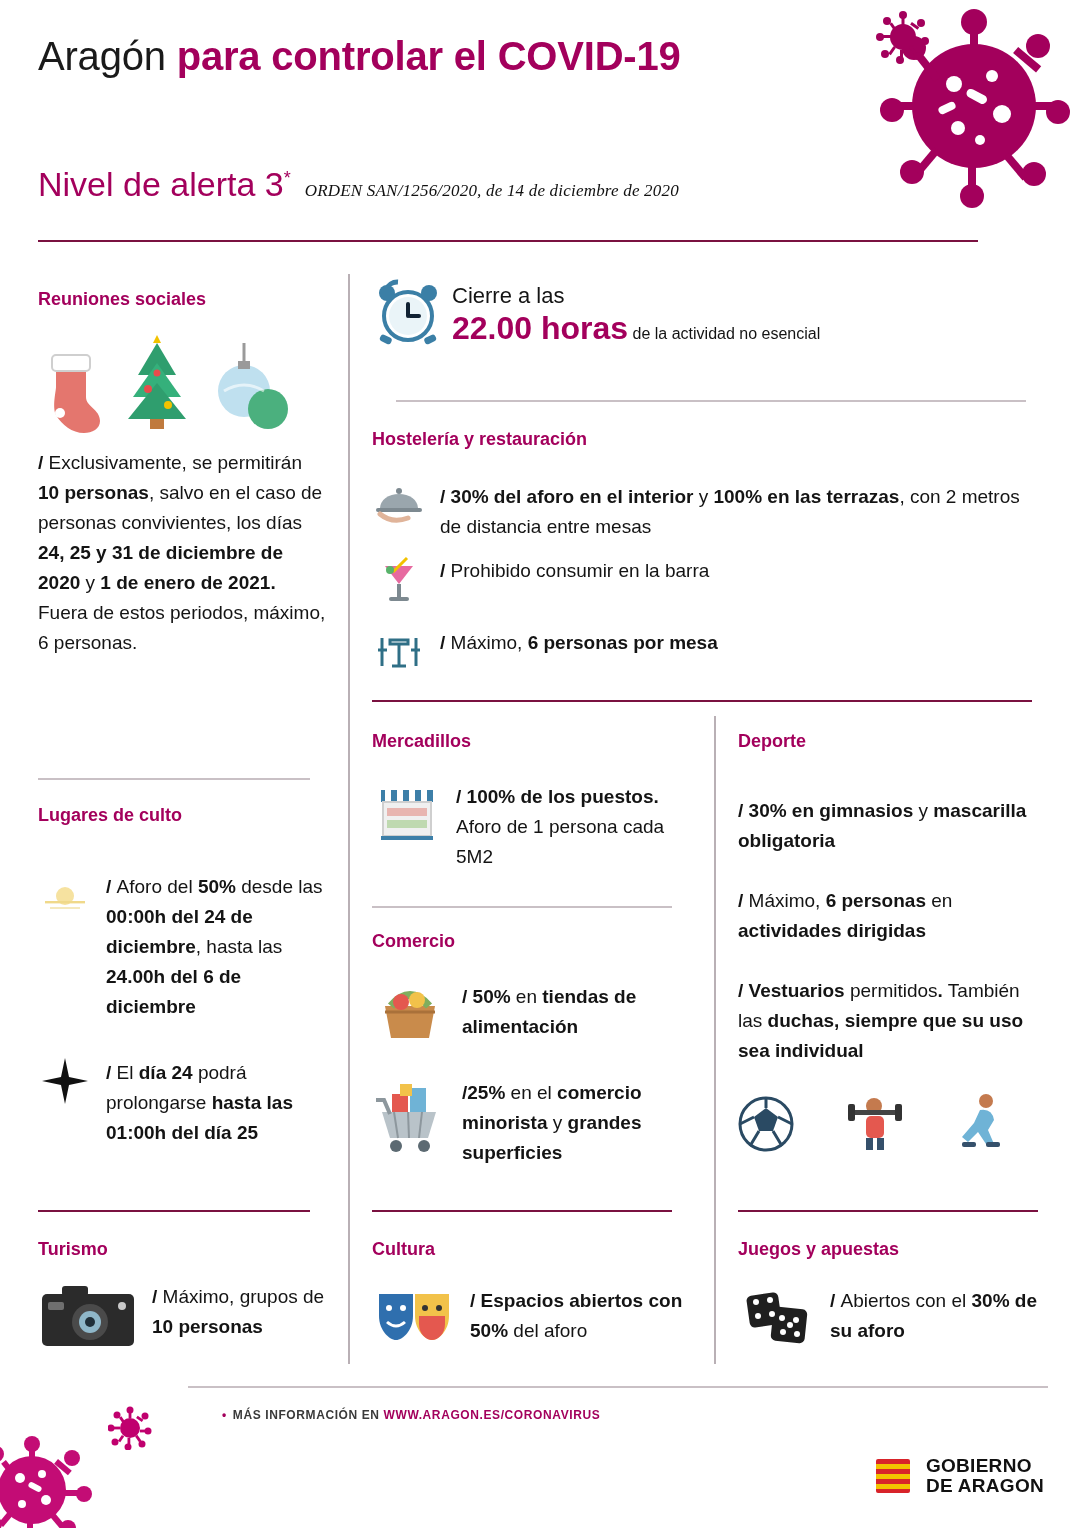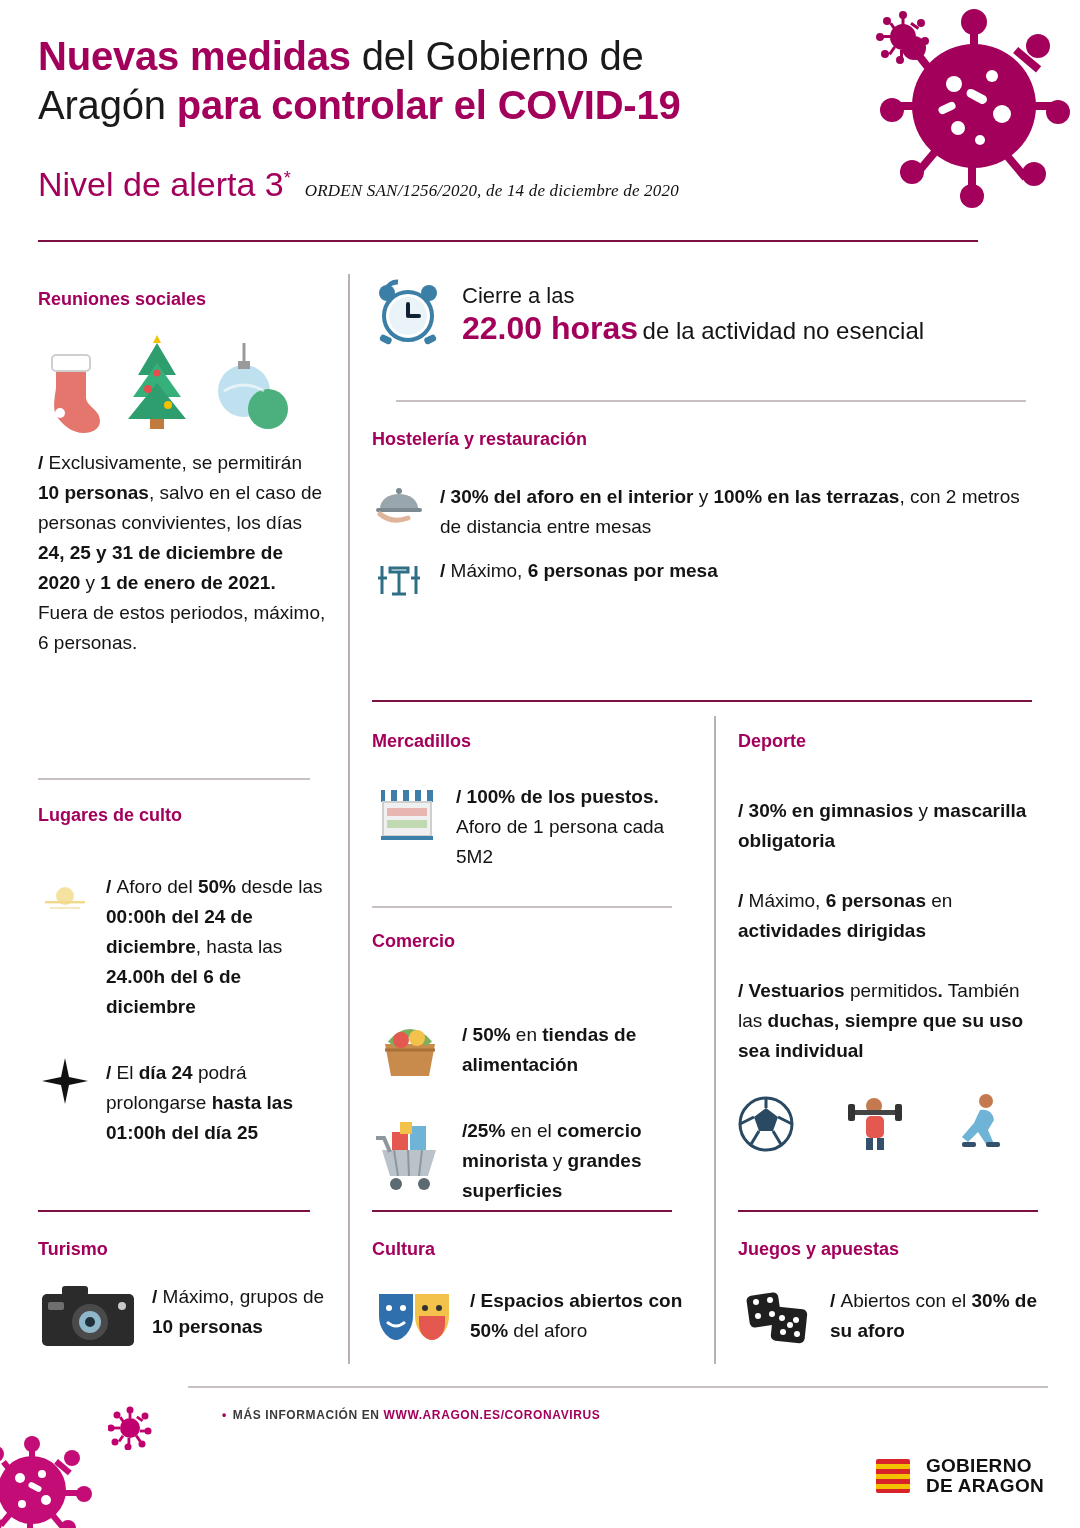--- a/index.html
+++ b/index.html
@@ -139,35 +139,35 @@
   .col-right { position: absolute; left: 738px; width: 310px; }
 
   
   .clock-row {
     position: absolute;
     left: 372px;
     top: 276px;
     width: 676px;
     display: flex;
     align-items: center;
-    gap: 18px;
+    gap: 8px;
   }
   .clock-text-1 {
     font-size: 22px;
     color: #141414;
     line-height: 28px;
   }
   .clock-hours {
     font-size: 32px;
     font-weight: 700;
     color: #a3005c;
     margin-top: 39px;
   }
   .clock-text-2 {
-    font-size: 24px;
+    font-size: 16px;
     color: #141414;
   }
 
   
   .icon-row {
     display: flex;
     align-items: flex-start;
     gap: 14px;
     margin-bottom: 14px;
   }
@@ -236,23 +236,20 @@
     width: 44px;
     height: 44px;
   }
 </style>
 </head>
 <body>
 
 <div class="header">
 
   <div class="title-block">
-    <div class="title-line">
-      <b>Nuevas medidas</b><span> del Gobierno de</span>
-    </div>
     <div class="title-line">
       <span>Aragón </span><b>para controlar el COVID-19</b>
     </div>
   </div>
 
   <div class="subtitle-row">
     <div class="alert-level"><span>Nivel de alerta 3</span><sup>*</sup></div>
     <div class="order-ref">ORDEN SAN/1256/2020, de 14 de diciembre de 2020</div>
   </div>
 
@@ -449,20 +446,34 @@
         <rect x="2" y="26" width="46" height="4" rx="2" fill="#7d8990"></rect>
         <circle cx="25" cy="9" r="3" fill="#7d8990"></circle>
         <path d="M6 32 q12 10 28 4" stroke="#e0b49a" stroke-width="5" fill="none" stroke-linecap="round"></path>
       </svg>
     </div>
     <div class="body-text" style="width:580px;">
       <span><b>/ </b><b>30% del aforo en el interior</b><span> y </span><b>100% en las terrazas</b><span>, con 2 metros de distancia entre mesas</span></span>
     </div>
   </div>
 
+  <div class="icon-row" style="margin-top:14px;">
+    <div class="icon-box sm">
+      <svg width="44" height="48" viewBox="0 0 44 48">
+        <polygon points="8,10 36,10 22,28" fill="#e76aa0"></polygon>
+        <rect x="20" y="28" width="4" height="13" fill="#7d8990"></rect>
+        <rect x="12" y="41" width="20" height="4" rx="2" fill="#7d8990"></rect>
+        <line x1="30" y1="2" x2="16" y2="16" stroke="#f2c200" stroke-width="3"></line>
+        <circle cx="13" cy="14" r="4" fill="#58b36a"></circle>
+      </svg>
+    </div>
+    <div class="body-text" style="width:580px;">
+      <span><b>/ </b><span>Prohibido consumir en la barra</span></span>
+    </div>
+  </div>
 
   <div class="icon-row" style="margin-top:14px;">
     <div class="icon-box sm">
       <svg width="50" height="44" viewBox="0 0 50 44">
         <g stroke="#2f6f86" stroke-width="3" fill="none">
           <rect x="16" y="12" width="18" height="4"></rect>
           <line x1="25" y1="16" x2="25" y2="38"></line>
           <line x1="18" y1="38" x2="32" y2="38"></line>
           <line x1="8" y1="10" x2="8" y2="38"></line>
           <line x1="4" y1="22" x2="13" y2="22"></line>
@@ -499,21 +510,21 @@
     </div>
     <div class="body-text" style="width:240px;">
       <span><b>/ </b><b>100% de los puestos.</b><span> Aforo de 1 persona cada 5M2</span></span>
     </div>
   </div>
 </div>
 
 <div class="col-mid" style="top:926px;">
   <div class="sec-title">Comercio</div>
 </div>
-<div class="col-mid" style="top:1020px;">
+<div class="col-mid" style="top:982px;">
   <div class="icon-row">
     <div class="icon-box" style="width:76px;min-width:76px;">
       <svg width="70" height="62" viewBox="0 0 70 62">
         <path d="M10 24 h50 l-6 32 h-38 z" fill="#c98b4b"></path>
         <path d="M16 24 q19 -22 38 0" stroke="#7fae5e" stroke-width="8" fill="none"></path>
         <circle cx="26" cy="20" r="8" fill="#e4584f"></circle>
         <circle cx="42" cy="18" r="8" fill="#f2c24a"></circle>
         <path d="M10 30 h50" stroke="#a9713a" stroke-width="3"></path>
       </svg>
     </div>

